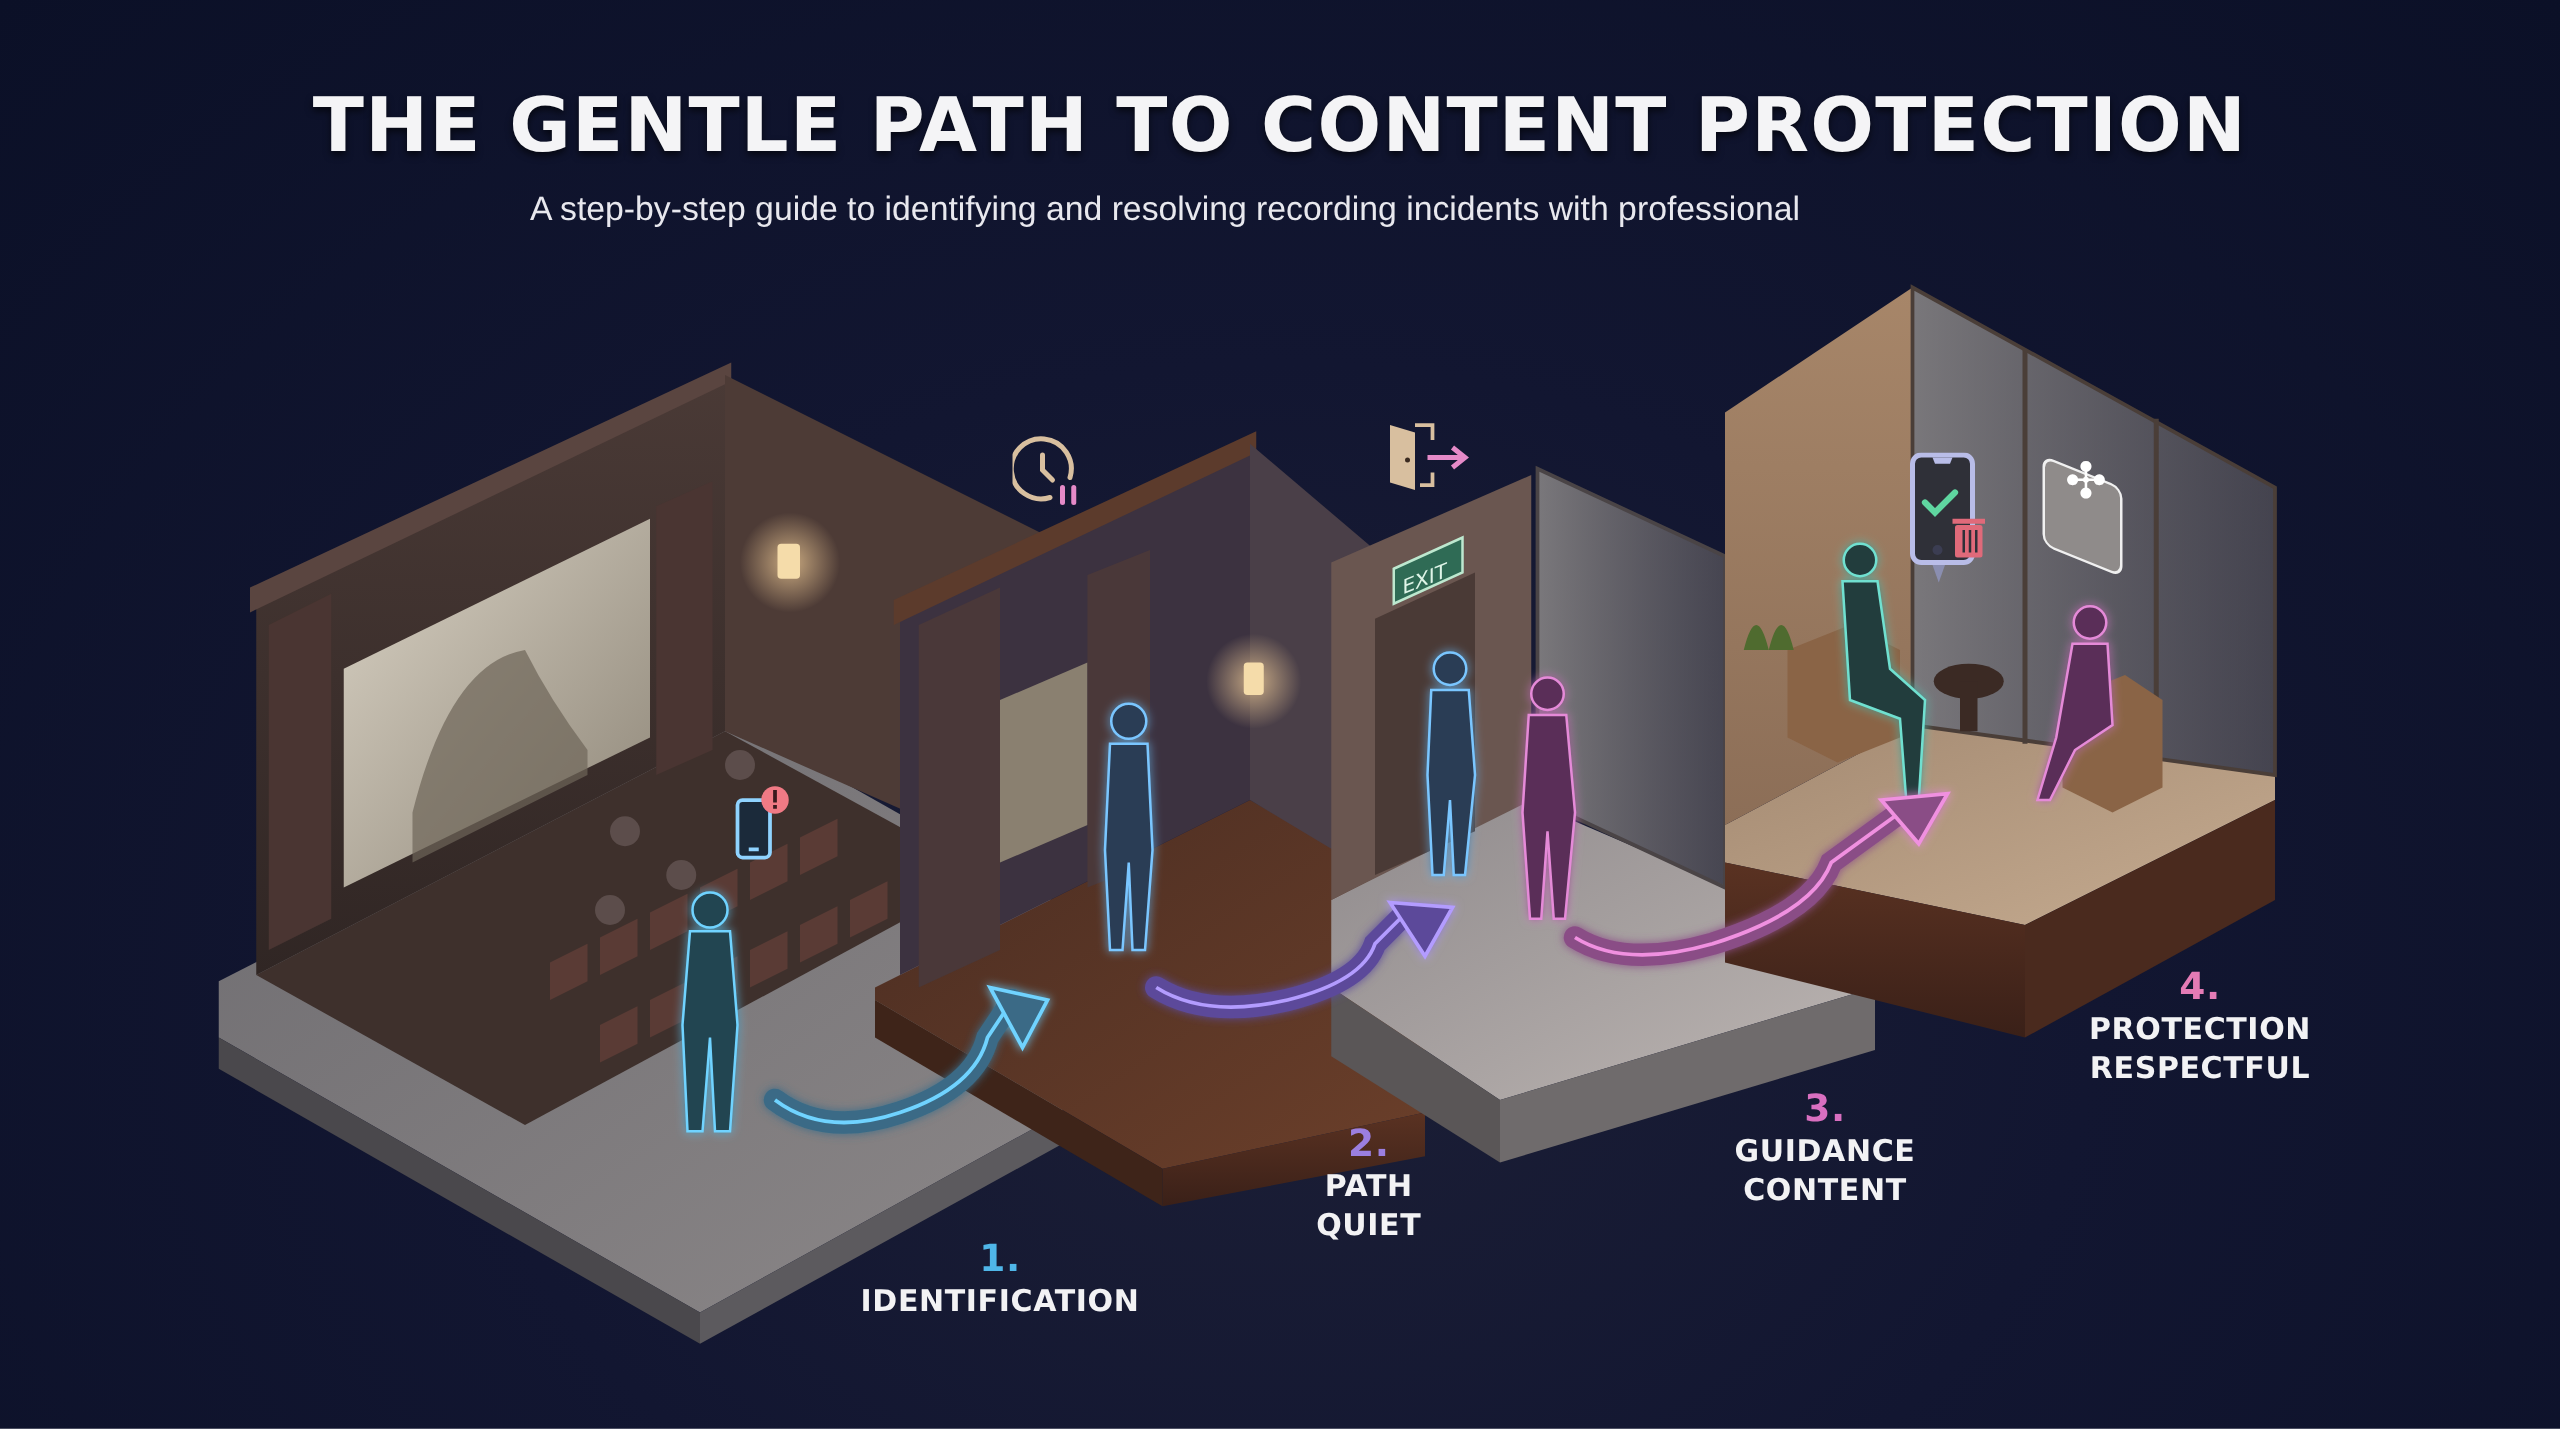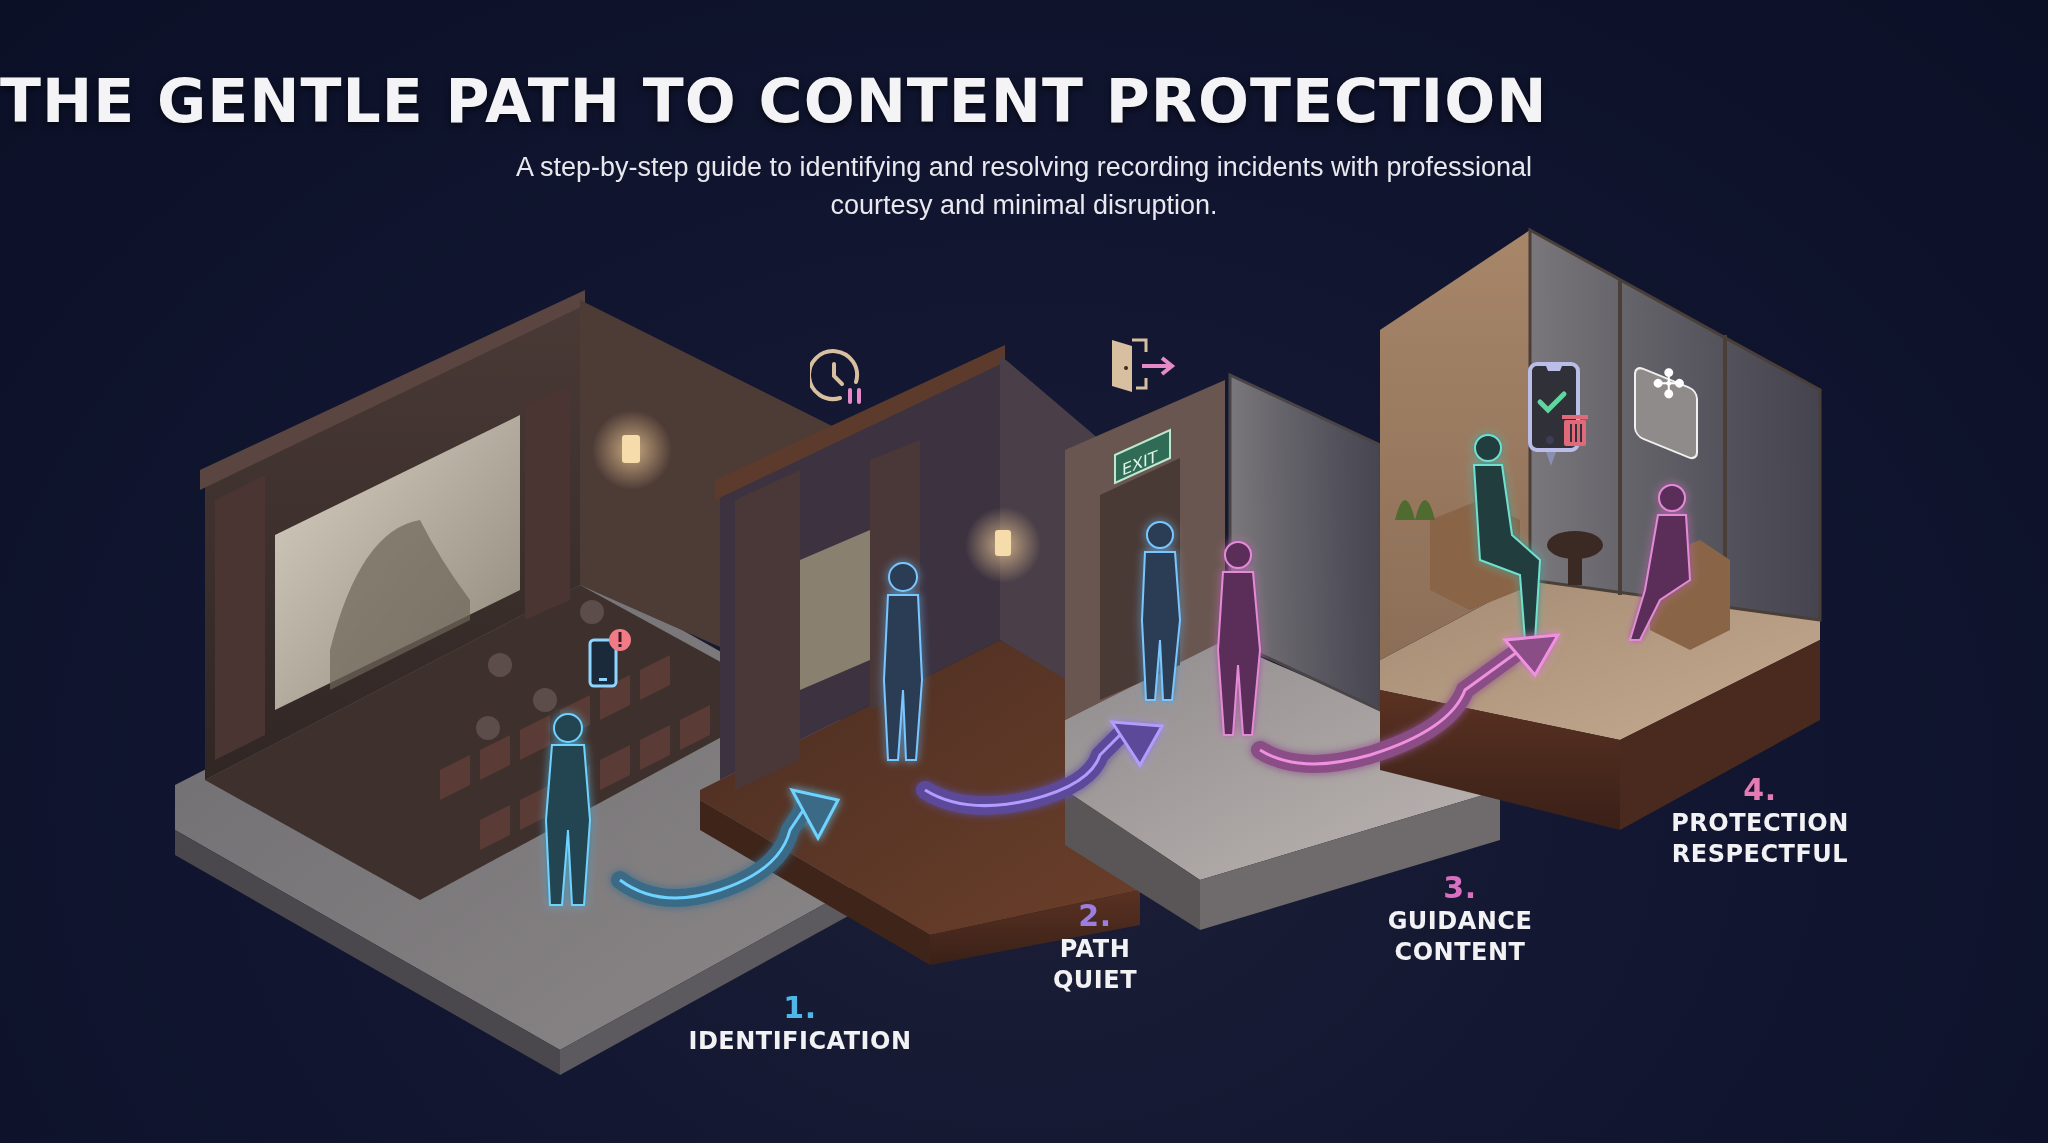--- a/index.html
+++ b/index.html
@@ -2,44 +2,43 @@
 <html><head>
 <meta charset="utf-8">
 <style>
   html, body { margin:0; padding:0; }
   body {
     width:2048px; height:1143px; overflow:hidden; position:relative;
     background: radial-gradient(ellipse at 50% 70%, #1c1f36 0%, #121631 45%, #0b1027 100%);
     font-family: "DejaVu Sans", "Liberation Sans", sans-serif;
   }
   .title {
-    position:absolute; left:0; width:2048px; top:66px; 
+    position:absolute; left:0; width:2048px; top:66px; text-align:center;
     color:#f4f4f6; font-weight:bold; font-size:60px; letter-spacing:1px;
     text-shadow: 0 3px 6px rgba(0,0,0,0.6);
   }
   .subtitle {
-    position:absolute; left:424px; width:1200px; top:148px; text-align:center;
+    position:absolute; left:424px; width:1200px; top:148px; 
     color:#e8e8ee; font-size:27px; line-height:38px;
     font-family: "Liberation Sans", sans-serif;
   }
   .scene { position:absolute; left:0; top:0; width:2048px; height:1143px; }
   .step-label {
     position:absolute; text-align:center; color:#f2f2f4; font-weight:bold;
     font-size:24px; line-height:31px; letter-spacing:0.5px;
   }
   .step-num { display:block; font-size:30px; line-height:36px; }
   .float-icon { position:absolute; }
 </style>
 </head>
 <body>
 
 <div class="title">THE GENTLE PATH TO CONTENT PROTECTION</div>
 <div class="subtitle">
   <span>A step-by-step guide to identifying and resolving recording incidents with professional</span><br>
-  <span>courtesy and minimal disruption.</span>
 </div>
 
 <svg class="scene" viewBox="0 0 2048 1143" xmlns="http://www.w3.org/2000/svg">
   <defs>
     <linearGradient id="concrete" x1="0" y1="0" x2="1" y2="1">
       <stop offset="0" stop-color="#6e6c70"></stop>
         <stop offset="1" stop-color="#8b8788"></stop>
     </linearGradient>
     <linearGradient id="wood" x1="0" y1="0" x2="1" y2="1">
       <stop offset="0" stop-color="#4a2d22"></stop>

